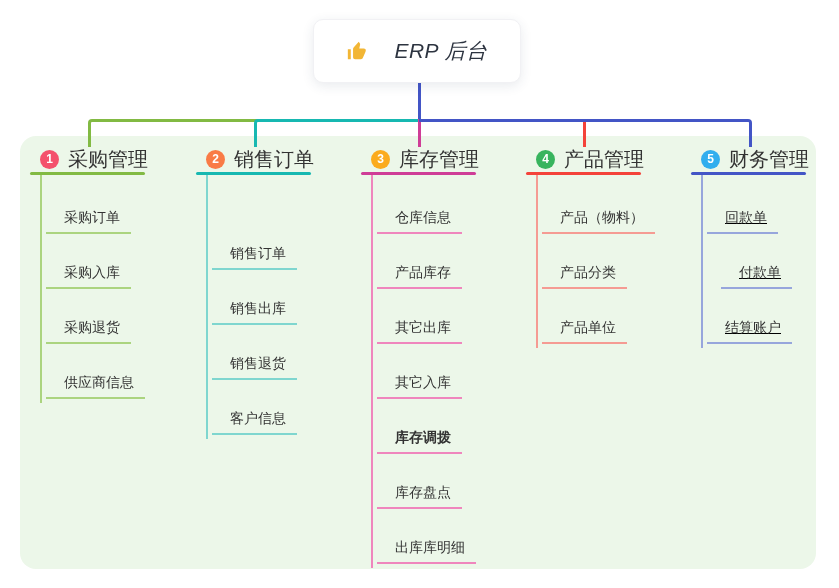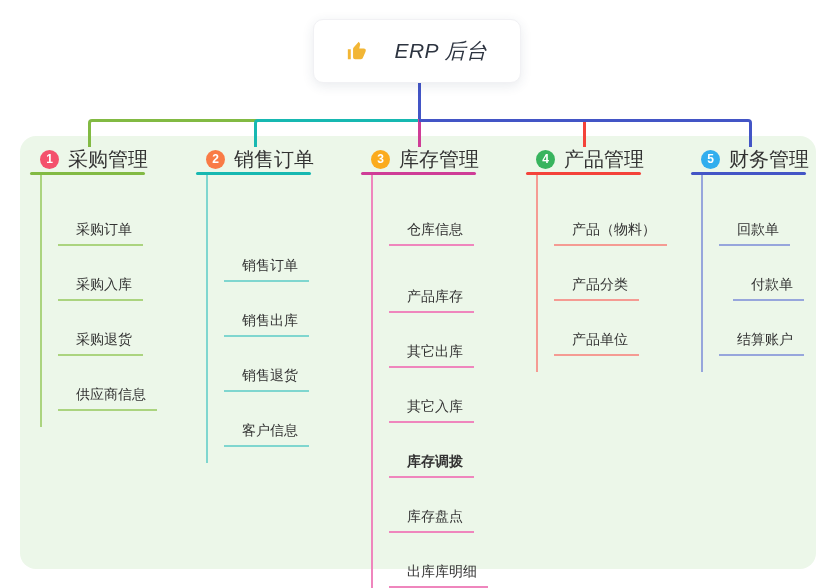--- a/index.html
+++ b/index.html
@@ -44,21 +44,21 @@
   .badge {
     width:19px; height:19px; border-radius:50%;
     color:#fff; font-size:12px; font-weight:bold;
     display:flex; align-items:center; justify-content:center;
     flex:0 0 auto;
   }
   .branch .title { font-size:20px; color:#333333; white-space:nowrap; }
   .branch .underline { width:115px; height:3px; border-radius:2px; }
 
   .children {
-    list-style:none; margin:0 0 0 10px; padding:16px;
+    list-style:none; margin:0 0 0 10px; padding:4px;
     border-left:2px solid transparent;
   }
   .children li {
     box-sizing:border-box; height:55px; width:max-content;
     display:flex; align-items:flex-end;
     padding:0 11px 5px 18px;
     border-bottom:2px solid transparent;
     font-size:14px; color:#333333; white-space:nowrap; cursor:pointer;
   }
 </style>
@@ -141,21 +141,21 @@
     <div class="title-row">
       <span class="badge" style="background: rgb(251, 171, 29);">3</span>
       <span class="title">库存管理</span>
     </div>
     <div class="underline" style="background: rgb(207, 61, 151);"></div>
     <ul class="children" style="border-left-color: rgb(239, 134, 189);">
   <li style="border-bottom-color: rgb(239, 134, 189); align-items: flex-end;">
     <span>仓库信息</span>
   </li>
 
-  <li style="border-bottom-color: rgb(239, 134, 189); margin-top: 12px;">
+  <li style="border-bottom-color: rgb(239, 134, 189);">
     <span>产品库存</span>
   </li>
 
   <li style="border-bottom-color: rgb(239, 134, 189);">
     <span>其它出库</span>
   </li>
 
   <li style="border-bottom-color: rgb(239, 134, 189);">
     <span>其它入库</span>
   </li>
@@ -194,21 +194,21 @@
   </li>
 </ul>
   </div>
 
   <div class="branch" style="left: 691px;">
     <div class="title-row">
       <span class="badge" style="background: rgb(49, 174, 238);">5</span>
       <span class="title">财务管理</span>
     </div>
     <div class="underline" style="background: rgb(67, 85, 198);"></div>
-    <ul class="children" style="border-left-color: rgb(151, 166, 220);">
+    <ul class="children" style="border-left-color: rgb(151, 166, 220); text-decoration: underline;">
   <li style="border-bottom-color: rgb(151, 166, 220);">
     <span>回款单</span>
   </li>
 
   <li style="border-bottom-color: rgb(151, 166, 220); margin-left: 14px;">
     <span>付款单</span>
   </li>
 
   <li style="border-bottom-color: rgb(151, 166, 220);">
     <span>结算账户</span>

